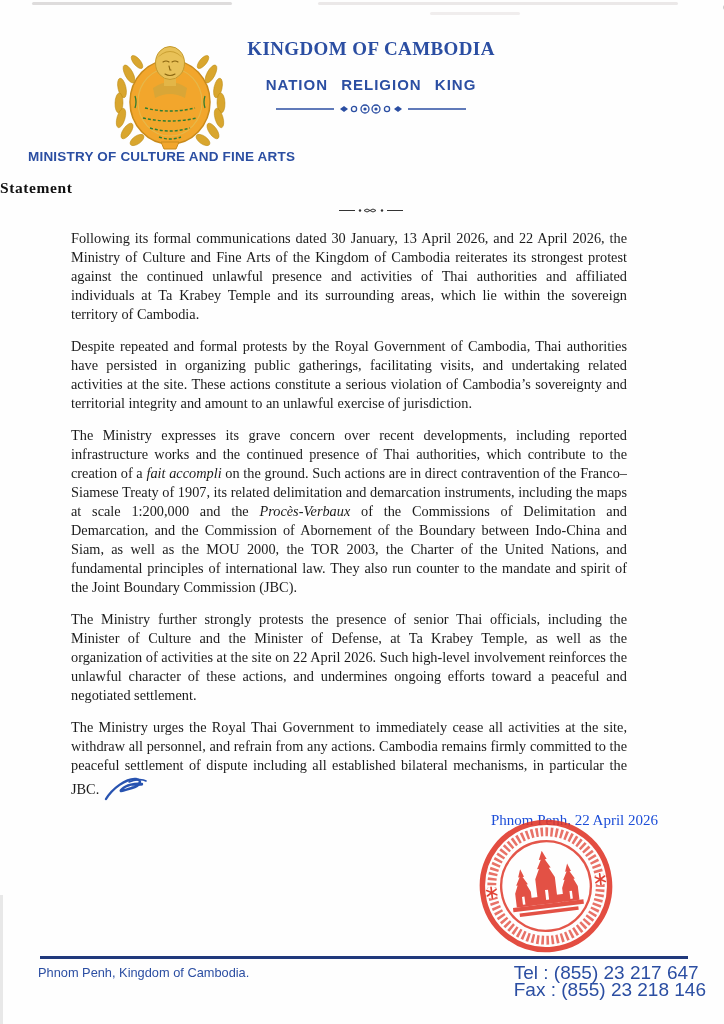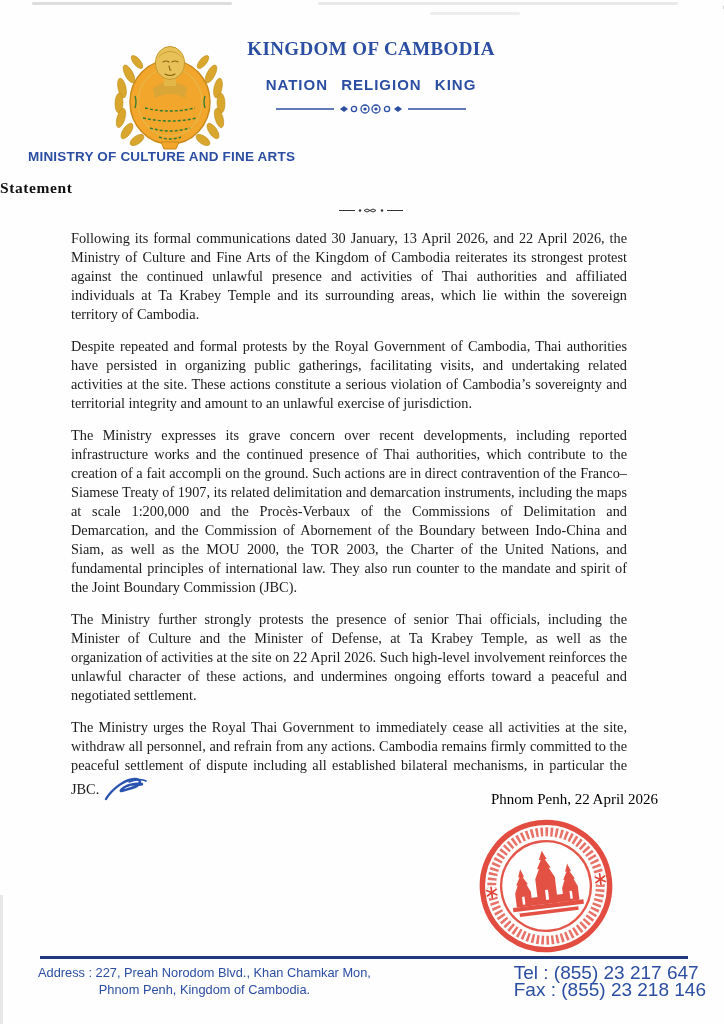--- a/index.html
+++ b/index.html
@@ -37,26 +37,26 @@
     position:absolute;top:179px;left:0;width:100%;text-align:left;
     font-weight:bold;font-size:15.5px;letter-spacing:.6px;color:#111;
   }
   .statement-divider{position:absolute;top:201px;left:0;width:100%;text-align:center;}
   
   .body-text{
     position:absolute;top:229px;left:71px;width:556px;
     font-size:14.3px;line-height:19px;text-align:justify;color:#1b1b1b;
   }
   .body-text p{margin:0 0 13px 0;}
-  .italic{}
+  .italic{font-style:italic;}
   .sig{display:inline-block;vertical-align:-9px;margin-left:3px;}
   
   .dateline{
-    position:absolute;top:791px;right:84px;
-    font-size:15px;color:#000000;
+    position:absolute;top:812px;right:84px;
+    font-size:15px;color:#1d4ed8;
   }
   .stamp{position:absolute;top:817px;left:477px;width:138px;height:138px;opacity:.93;}
   
   .footer-rule{position:absolute;top:956px;left:40px;width:648px;height:2.5px;background:#20397c;}
   .footer-address{
     position:absolute;top:964px;left:38px;
     color:#2b4ea2;font-family:"Liberation Sans",sans-serif;
     font-size:12.8px;line-height:17px;text-align:center;
   }
   .footer-contact{
@@ -207,21 +207,20 @@
           <rect x="68.5" y="74" width="3" height="10" fill="#fefefe"></rect>
           <rect x="44.5" y="78" width="2.5" height="8" fill="#fefefe"></rect>
           <rect x="93" y="78" width="2.5" height="8" fill="#fefefe"></rect>
         </g>
       </g>
     </svg>
   </div>
 
   <div class="footer-rule"></div>
   <div class="footer-address">
-    <div>Address : 227, Preah Norodom Blvd., Khan Chamkar Mon,</div>
     <div>Phnom Penh, Kingdom of Cambodia.</div>
   </div>
   <div class="footer-contact">
     <div>Tel  : (855) 23 217 647</div>
     <div>Fax : (855) 23 218 146</div>
   </div>
 
 </div>
 
 </body></html>

